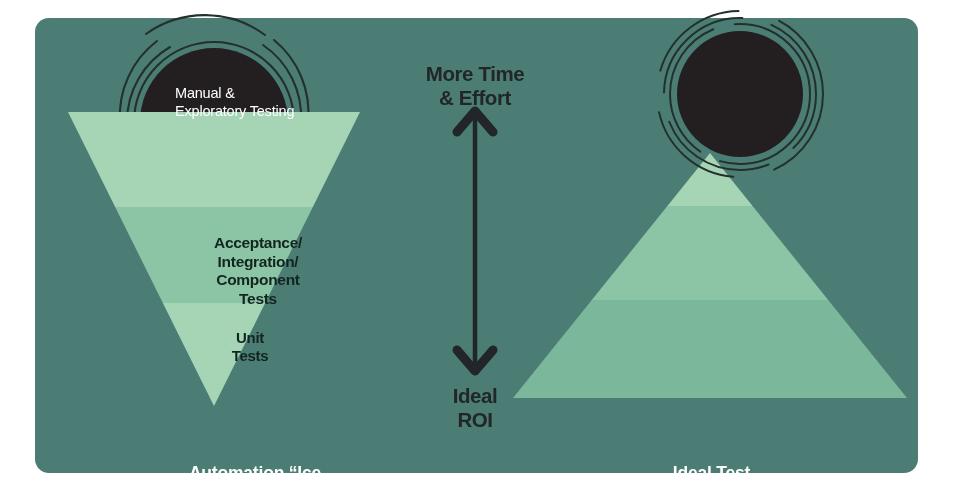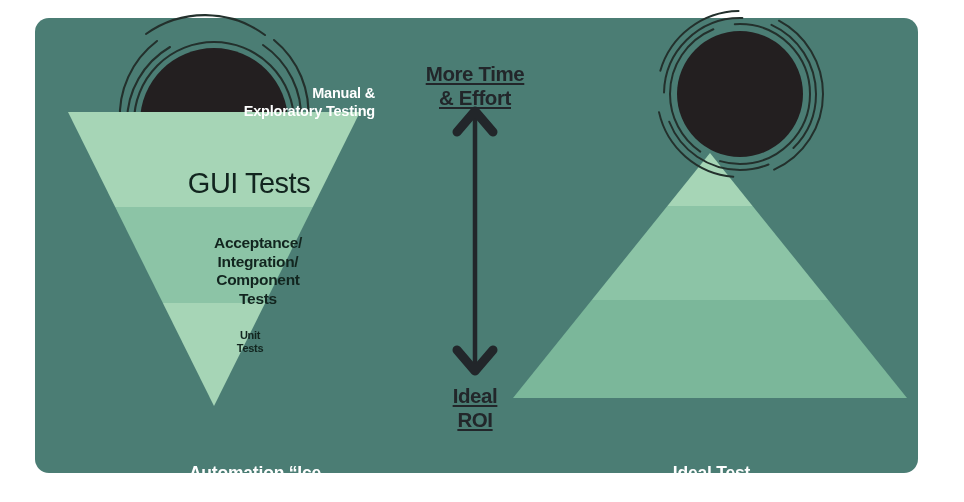--- a/index.html
+++ b/index.html
@@ -58,22 +58,22 @@
     white-space: pre-line;
     margin-top: 39px;
   }
   #caption-left  { top: 406px; left: 0; }
   #caption-right { top: 406px; left: 0; }
 
   
   .circle-label {
     position: absolute;
     color: #ffffff;
-    font-weight: bold;
-    text-align: right;
+    font-weight: normal;
+    text-align: left;
     line-height: 1.22;
     white-space: pre-line;
     letter-spacing: -0.2px;
     pointer-events: none;
   }
   #circle-label-left {
     left: 140px; top: 67px; width: 200px;
     font-size: 14.5px;
   }
 
@@ -85,34 +85,33 @@
     font-weight: bold;
     line-height: 1.2;
     white-space: pre-line;
     letter-spacing: -0.3px;
     pointer-events: none;
   }
 
   
   #lbl-gui        { left: 68px;  top: 148px; width: 292px; font-size: 29px; font-weight: 500; letter-spacing: -0.5px; }
   #lbl-acceptance { left: 118px; top: 216px; width: 210px; font-size: 15.5px; }
-  #lbl-unit       { left: 140px; top: 311px; width: 150px; font-size: 11px; }
+  #lbl-unit       { left: 140px; top: 311px; width: 150px; font-size: 15px; }
 
   
   .arrow-text {
     position: absolute;
     width: 180px;
     text-align: center;
     color: #22262a;
     font-weight: bold;
     font-size: 20.5px;
     line-height: 1.18;
     white-space: pre-line;
     letter-spacing: -0.4px;
-    text-decoration: underline;
   }
   #arrow-text-top    { left: 0px; top: 44px; }
   #arrow-text-bottom { left: 0px; top: 366px; }
 </style>
 </head>
 <body>
 
 <div id="stage">
 
   <div id="card">
@@ -140,21 +139,20 @@
         <g clip-path="url(#coneClip)">
           <rect x="20" y="94" width="320" height="95" fill="#a6d5b6"></rect>
           <rect x="20" y="189" width="320" height="96" fill="#8cc4a6"></rect>
           <rect x="20" y="285" width="320" height="110" fill="#a6d5b6"></rect>
         </g>
       </svg>
 
       <div class="circle-label" id="circle-label-left">Manual &amp;
 Exploratory Testing</div>
 
-      <div class="band-label" id="lbl-gui">GUI Tests</div>
 
       <div class="band-label" id="lbl-acceptance">Acceptance/
 Integration/
 Component
 Tests</div>
 
       <div class="band-label" id="lbl-unit">Unit
 Tests</div>
 
       <div class="caption" id="caption-left">Automation “Ice

